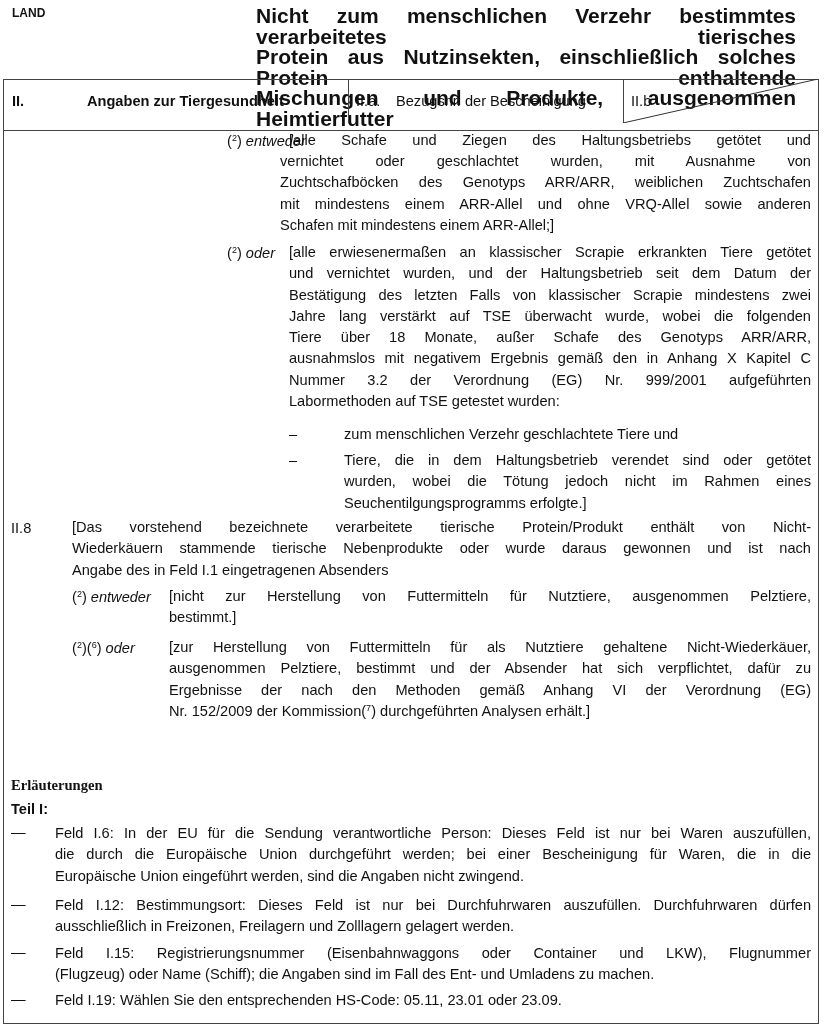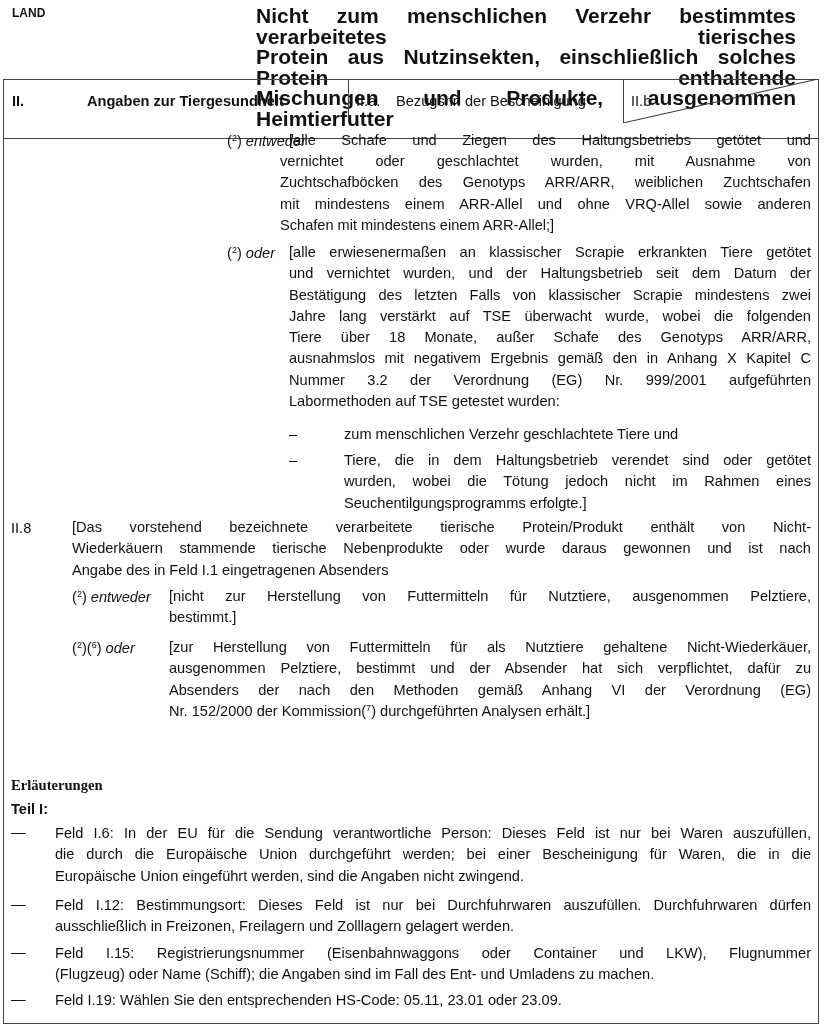--- a/index.html
+++ b/index.html
@@ -15,21 +15,21 @@
   .header-title {
     position: absolute; left: 256px; top: 6px; width: 540px;
     font-weight: bold; font-size: 21px; line-height: 20.5px;
     text-align: justify; text-align-last: left;
   }
   .frame {
     position: absolute; left: 3px; top: 79px; width: 816px; height: 945px;
     border: 1.5px solid #444; box-sizing: border-box;
   }
   .hdr-row {
-    position: absolute; left: 3px; top: 79px; width: 816px; height: 60px;
+    position: absolute; left: 3px; top: 79px; width: 816px; height: 52px;
     border-bottom: 1.5px solid #444; box-sizing: border-box;
   }
   .hdr-cell { position: absolute; top: 0; height: 44px; display: flex; align-items: center; }
   .c1 { left: 0; width: 345px; border-right: 1px solid #444; }
   .c2 { left: 345px; width: 275px; border-right: 1px solid #444; }
   .c3 { left: 620px; width: 195px; }
   .hdr-num { position: absolute; left: 9px; font-weight: bold; }
   .hdr-lbl { position: absolute; left: 84px; font-weight: bold; }
   .c2 .a { position: absolute; left: 8px; }
   .c2 .b { position: absolute; left: 48px; }
@@ -118,22 +118,22 @@
 <div class="line" style="left:72px; top:587px;">(<sup>2</sup>) <i>entweder</i></div>
 <div class="block" style="left:169px; top:586px; width:642px;">
   <p>[nicht zur Herstellung von Futtermitteln für Nutztiere, ausgenommen Pelztiere,</p>
   <p class="last">bestimmt.]</p>
 </div>
 
 <div class="line" style="left:72px; top:638px;">(<sup>2</sup>)(<sup>6</sup>) <i>oder</i></div>
 <div class="block" style="left:169px; top:637px; width:642px;">
   <p>[zur Herstellung von Futtermitteln für als Nutztiere gehaltene Nicht-Wiederkäuer,</p>
   <p>ausgenommen Pelztiere, bestimmt und der Absender hat sich verpflichtet, dafür zu</p>
-  <p>Absenders der nach den Methoden gemäß Anhang VI der Verordnung (EG)</p>
-  <p class="last"><span>Nr. 152/2000 der Kommission(</span><sup>7</sup><span>) durchgeführten Analysen erhält.]</span></p>
+  <p>Ergebnisse der nach den Methoden gemäß Anhang VI der Verordnung (EG)</p>
+  <p class="last"><span>Nr. 152/2009 der Kommission(</span><sup>7</sup><span>) durchgeführten Analysen erhält.]</span></p>
 </div>
 
 <div class="line bold" style="left:11px; top:775px;font-family:Liberation Serif, serif;">Erläuterungen</div>
 <div class="line bold" style="left:11px; top:799px;">Teil I:</div>
 
 <div class="dash" style="left:11px; top:824px;">—</div>
 <div class="block" style="left:55px; top:823px; width:756px;">
   <p>Feld I.6: In der EU für die Sendung verantwortliche Person: Dieses Feld ist nur bei Waren auszufüllen,</p>
   <p>die durch die Europäische Union durchgeführt werden; bei einer Bescheinigung für Waren, die in die</p>
   <p class="last">Europäische Union eingeführt werden, sind die Angaben nicht zwingend.</p>

